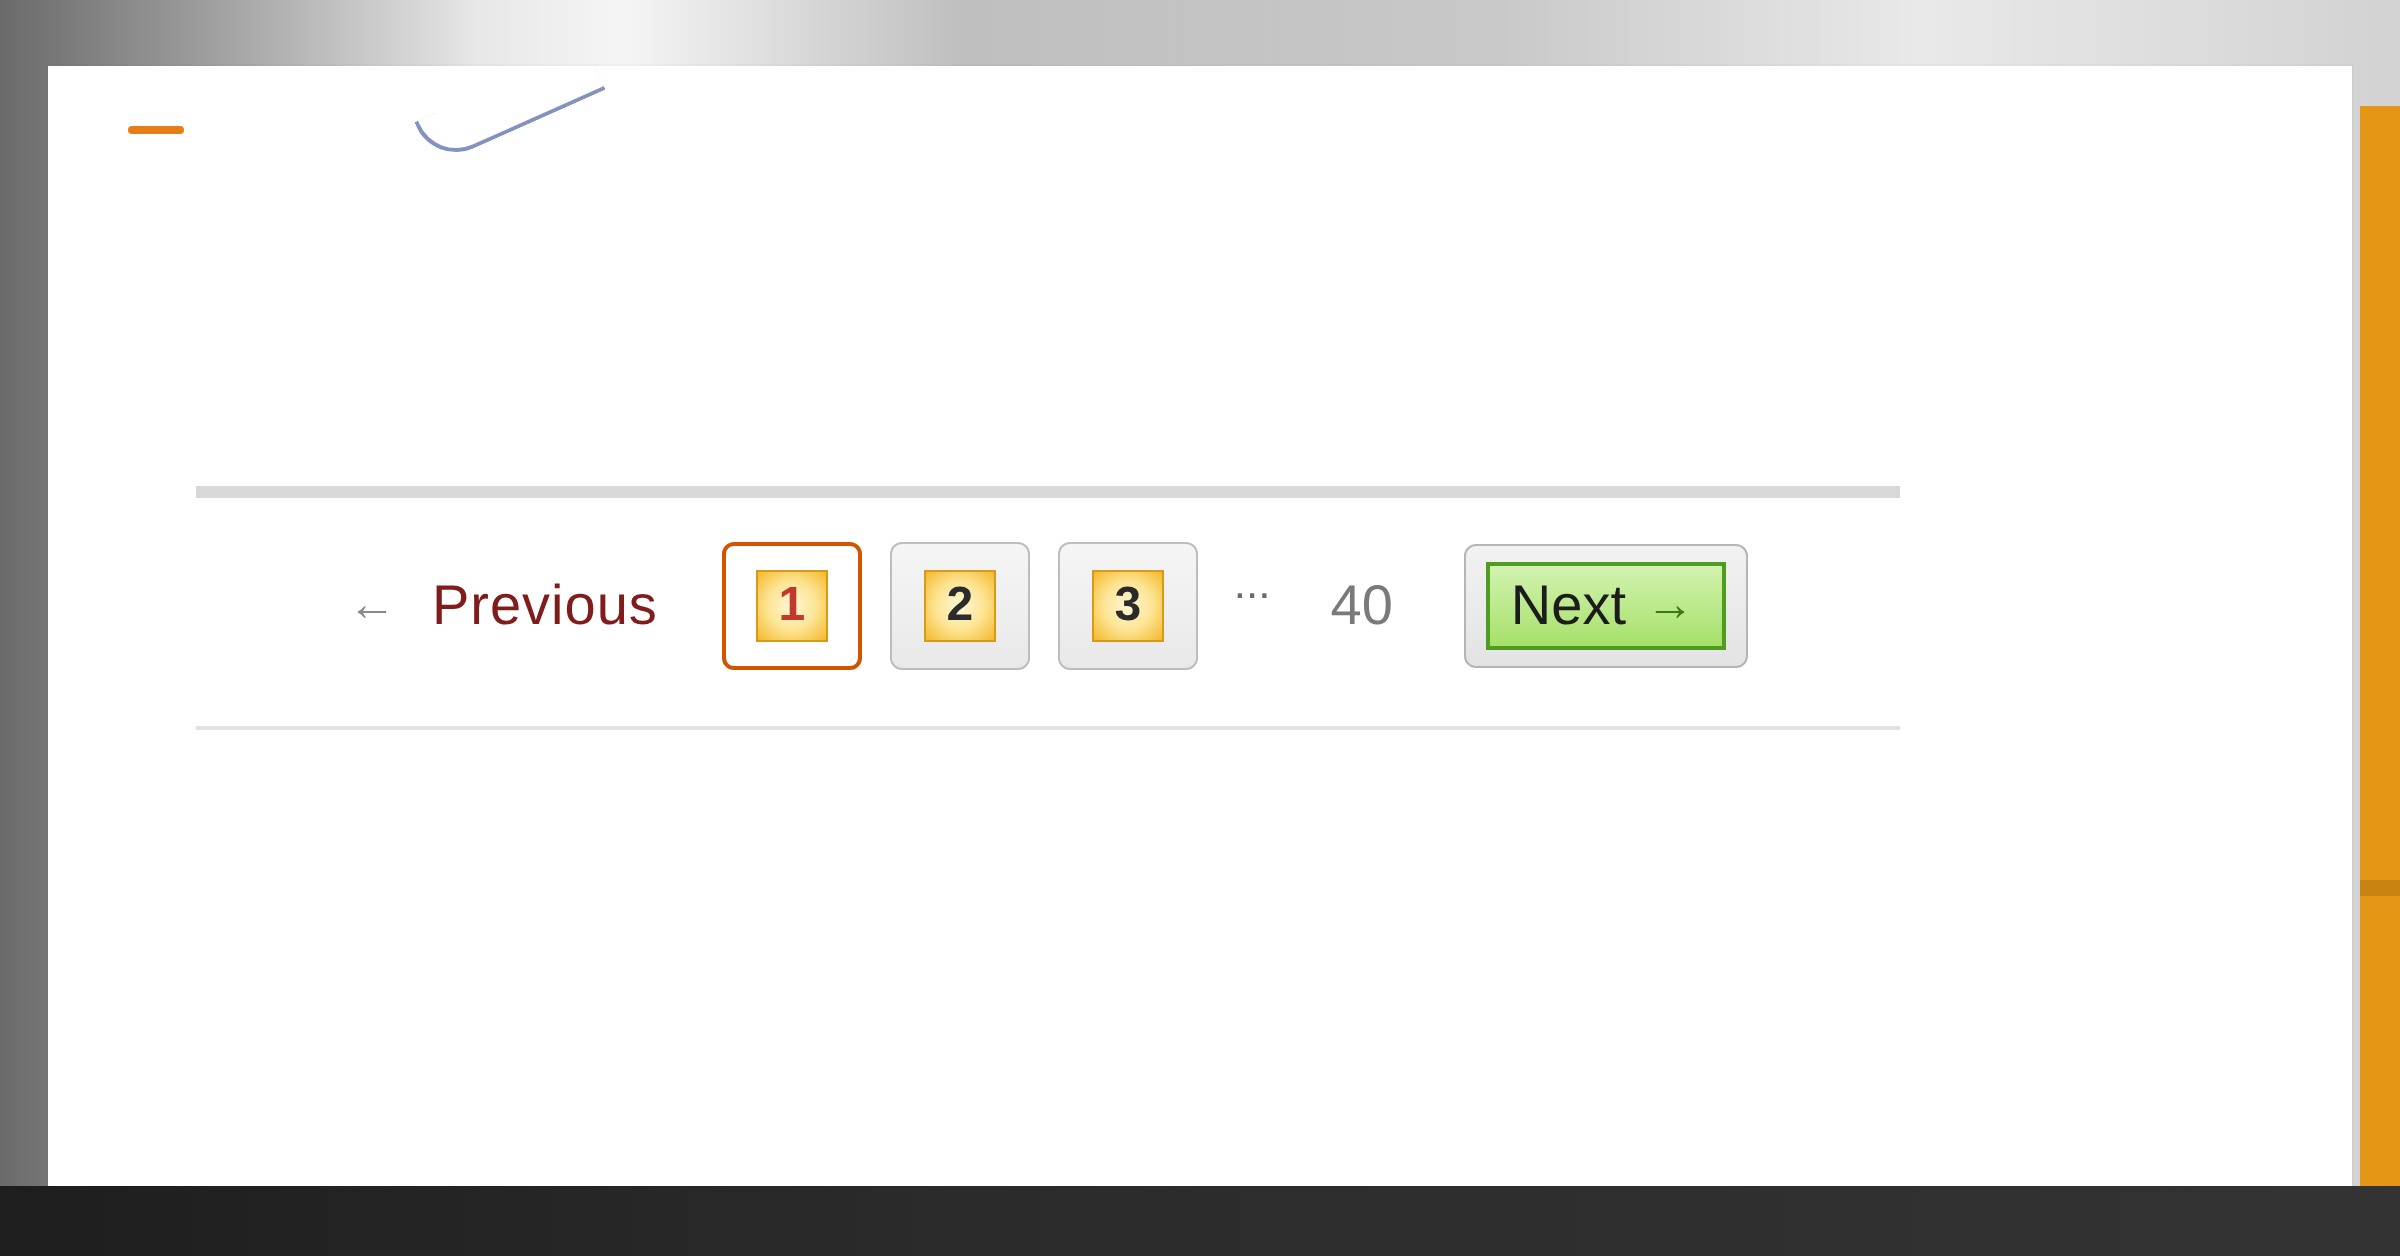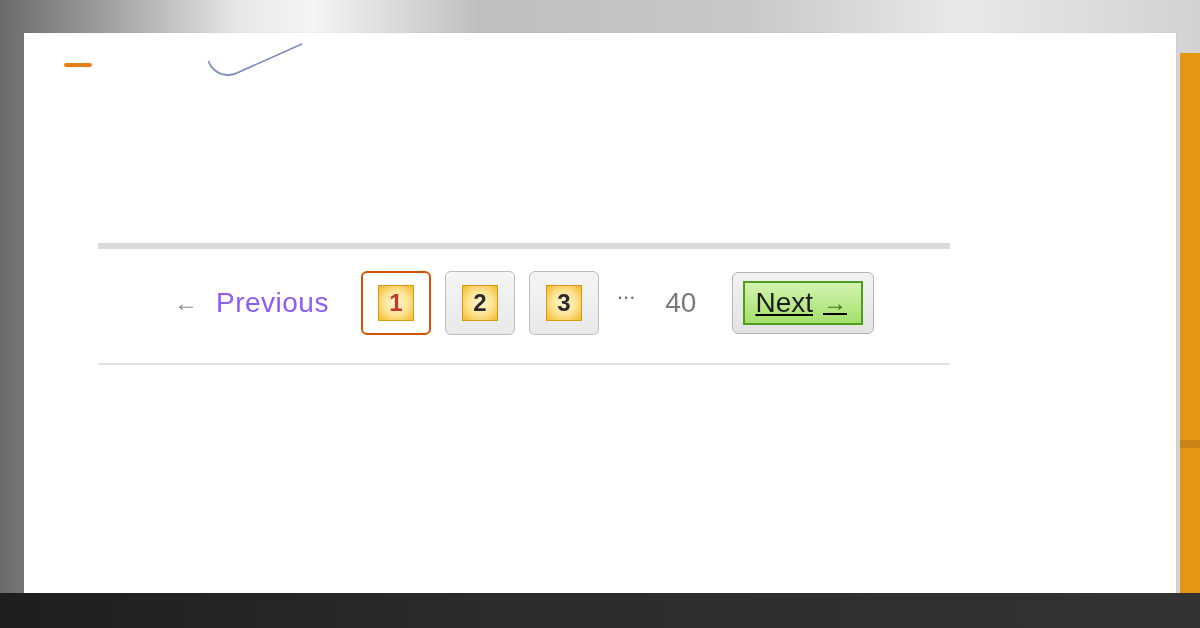--- a/index.html
+++ b/index.html
@@ -48,21 +48,21 @@
     }
     .hr-bot { height: 2px; background: #e1e1e1; }
     .pager {
       display: flex; align-items: center; gap: 14px;
       padding: 22px 0 28px 0;
       justify-content: center;
     }
     .prev-group, .next-group { display: flex; align-items: center; gap: 18px; }
     .prev-group { color: #8a8a8a; margin-right: 18px; }
     .arrow { font-size: 24px; color: #8a8a8a; }
-    .prev-label { font-size: 28px; color: #8b5cf6; letter-spacing: .5px; }
+    .prev-label { font-size: 28px; color: #7f1d1d; letter-spacing: .5px; }
 
     .page-btn {
       width: 70px; height: 64px; border-radius: 6px;
       display: flex; align-items: center; justify-content: center;
       position: relative;
     }
     .page-btn.current {
       background: #ffffff;
       border: 2px solid #d35400;
     }
@@ -80,21 +80,21 @@
     .page-btn.current .page-inner { color: #c0392b; }
     .page-btn.other .page-inner { color: #2b2b2b; }
 
     .dots { color: #6b6b6b; font-size: 22px; margin-left: 4px; margin-top: -22px; }
     .last-page { color: #7a7a7a; font-size: 28px; margin: 0 22px 0 16px; }
 
     .next-btn {
       background: linear-gradient(#f2f2f2, #e3e3e3);
       border: 1px solid #b5b5b5; border-radius: 6px;
       padding: 8px 10px;
-      display: flex; align-items: flex-end; gap: 12px; text-decoration: underline;
+      display: flex; align-items: flex-end; gap: 12px;
     }
     .next-inner {
       background: linear-gradient(#d3f3b0, #a5e06a);
       border: 2px solid #4f9d1e;
       padding: 4px 14px 4px 10px;
       display: flex; align-items: center; gap: 10px;
     }
     .next-inner .label { font-size: 28px; color: #1c1c1c; font-weight: 500; }
     .next-inner .arrow-r { font-size: 24px; color: #3a7a12; }
   </style>

